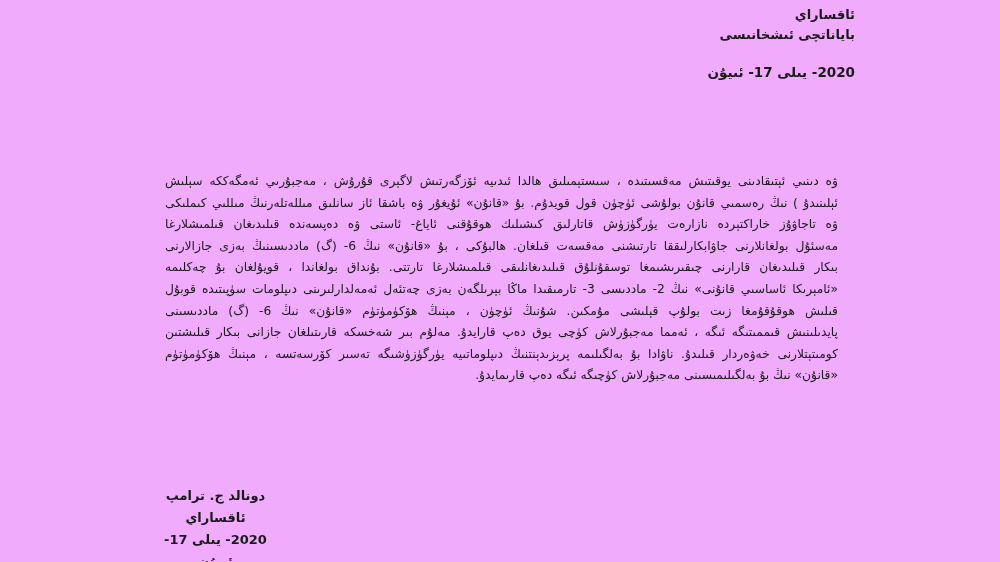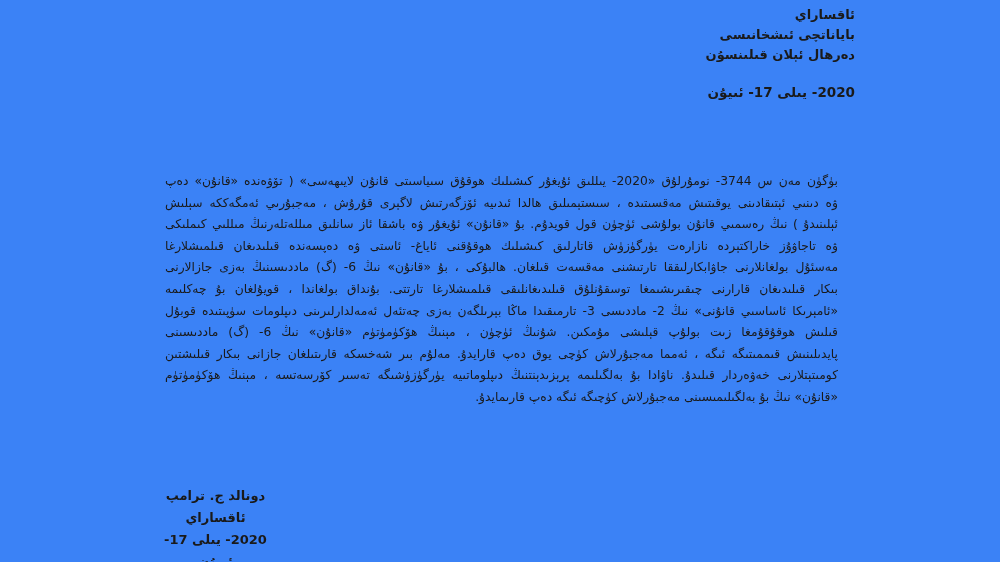--- a/index.html
+++ b/index.html
@@ -4,21 +4,21 @@
 <style>
   html, body {
     margin: 0;
     padding: 0;
     background: #ffffff;
   }
   .page {
     position: relative;
     width: 1000px;
     height: 562px;
-    background: #3b82f6;
+    background: #f0abfc;
     color: #1a1a1a;
     font-family: "DejaVu Sans", sans-serif;
     direction: rtl;
     overflow: hidden;
   }
   
   .letterhead {
     position: absolute;
     top: 5px;
     right: 145px;
@@ -76,27 +76,25 @@
   }
 </style>
 </head>
 <body>
 
 <div class="page">
 
   <header class="letterhead">
     <div>ئاقساراي</div>
     <div>باياناتچى ئىشخانىسى</div>
-    <div>دەرھال ئېلان قىلىنسۇن</div>
     <div class="release-date">2020- يىلى 17- ئىيۇن</div>
   </header>
 
 
   <main class="statement-body">
-    <div class="body-line">بۈگۈن مەن س 3744- نومۇرلۇق «2020- يىللىق ئۇيغۇر كىشىلىك ھوقۇق سىياسىتى قانۇن لايىھەسى» ( تۆۋەندە «قانۇن» دەپ</div>
     <div class="body-line">ۋە دىنىي ئېتىقادىنى يوقىتىش مەقسىتىدە ، سىستېمىلىق ھالدا ئىدىيە ئۆزگەرتىش لاگېرى قۇرۇش ، مەجبۇرىي ئەمگەككە سېلىش</div>
     <div class="body-line">ئېلىنىدۇ ) نىڭ رەسمىي قانۇن بولۇشى ئۈچۈن قول قويدۇم. بۇ «قانۇن» ئۇيغۇر ۋە باشقا ئاز سانلىق مىللەتلەرنىڭ مىللىي كىملىكى</div>
     <div class="body-line">ۋە تاجاۋۇز خاراكتېردە نازارەت يۈرگۈزۈش قاتارلىق كىشىلىك ھوقۇقنى ئاياغ- ئاستى ۋە دەپسەندە قىلىدىغان قىلمىشلارغا</div>
     <div class="body-line">مەسئۇل بولغانلارنى جاۋابكارلىققا تارتىشنى مەقسەت قىلغان. ھالبۇكى ، بۇ «قانۇن» نىڭ 6- (گ) ماددىسىنىڭ بەزى جازالارنى</div>
     <div class="body-line">بىكار قىلىدىغان قارارنى چىقىرىشىمغا توسقۇنلۇق قىلىدىغانلىقى قىلمىشلارغا تارتتى. بۇنداق بولغاندا ، قويۇلغان بۇ چەكلىمە</div>
     <div class="body-line">«ئامېرىكا ئاساسىي قانۇنى» نىڭ 2- ماددىسى 3- تارمىقىدا ماڭا بېرىلگەن بەزى چەتئەل ئەمەلدارلىرىنى دىپلومات سۈپىتىدە قوبۇل</div>
     <div class="body-line">قىلىش ھوقۇقۇمغا زىت بولۇپ قېلىشى مۇمكىن. شۇنىڭ ئۈچۈن ، مېنىڭ ھۆكۈمۈتۈم «قانۇن» نىڭ 6- (گ) ماددىسىنى</div>
     <div class="body-line">پايدىلىنىش قىممىتىگە ئىگە ، ئەمما مەجبۇرلاش كۈچى يوق دەپ قارايدۇ. مەلۇم بىر شەخسكە قارىتىلغان جازانى بىكار قىلىشتىن</div>
     <div class="body-line">كومىتېتلارنى خەۋەردار قىلىدۇ. ناۋادا بۇ بەلگىلىمە پرېزىدېنتنىڭ دىپلوماتىيە يۈرگۈزۈشىگە تەسىر كۆرسەتسە ، مېنىڭ ھۆكۈمۈتۈم</div>
     <div class="body-line last">«قانۇن» نىڭ بۇ بەلگىلىمىسىنى مەجبۇرلاش كۈچىگە ئىگە دەپ قارىمايدۇ.</div>

